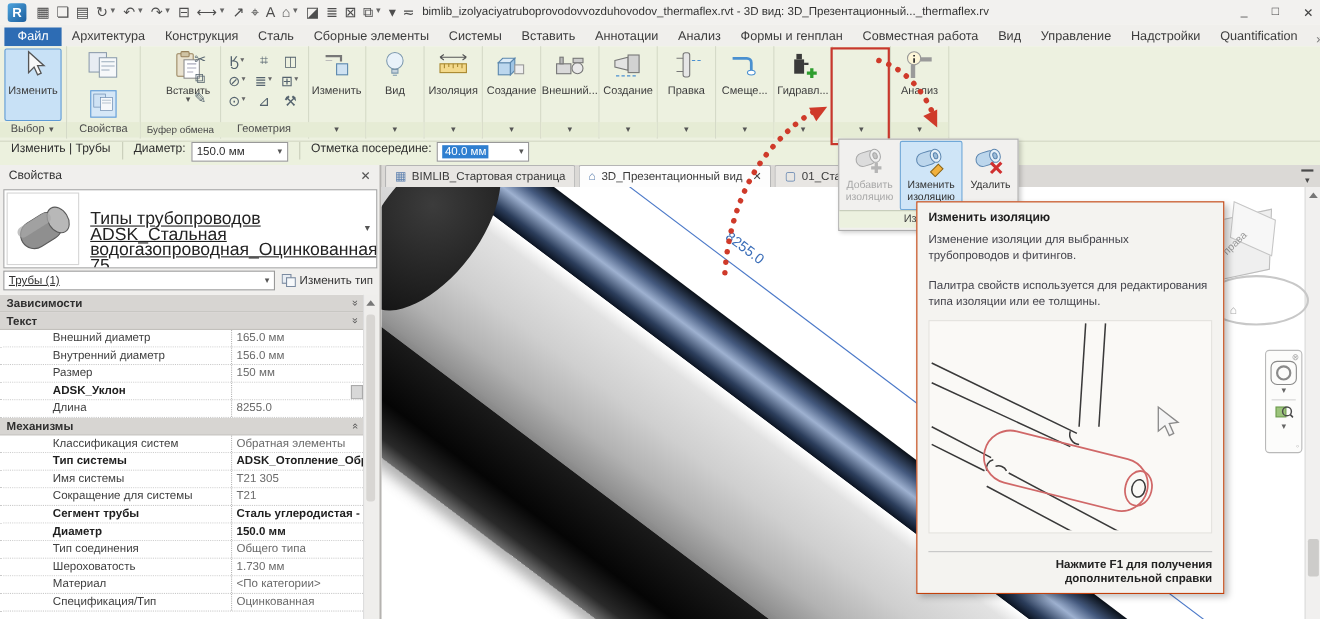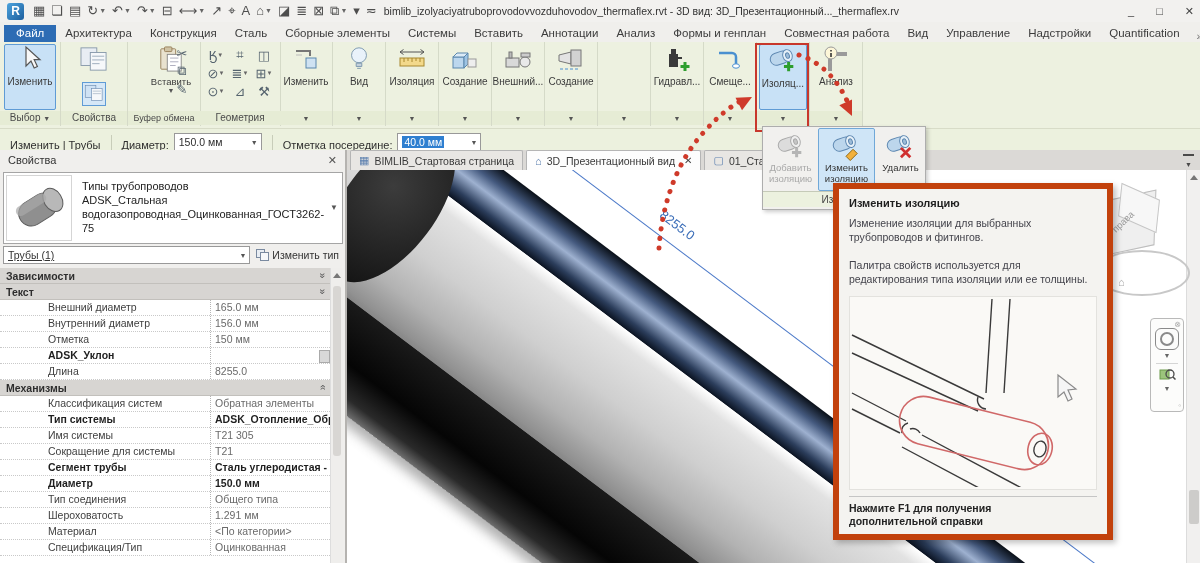--- a/index.html
+++ b/index.html
@@ -25,31 +25,31 @@
   .bigbtn{position:absolute;top:2px;left:50%;transform:translateX(-50%);width:46px;height:64px;display:flex;flex-direction:column;align-items:center;border:1px solid transparent;border-radius:2px;}
   .bigbtn .lbl{font-size:10px;color:#3c3c3c;margin-top:1px;white-space:nowrap;}
   .bigbtn.hl{background:#c8e1f6;border-color:#5f9bd5;}
   .smallic{display:flex;align-items:center;justify-content:center;font-size:13px;color:#55636e;width:20px;height:18px;}
   .smallic .car{font-size:6px;color:#666;margin-left:0px;}
   #bigpanels{position:absolute;left:280px;top:0;height:84px;display:flex;}
   .bpanel{width:52px;position:relative;border-right:1px solid #d5dac8;height:84px;}
   
   #redbox{position:absolute;left:755px;top:43px;width:50px;height:85px;border:2px solid #c8372c;z-index:35;pointer-events:none;}
   
-  #optionsbar{position:absolute;left:0;top:128px;width:1200px;height:22px;background:#ecf1de;border-top:1px solid #d8dcc8;display:flex;align-items:flex-end;font-size:11px;color:#2e2e2e;}
+  #optionsbar{position:absolute;left:0;top:128px;width:1200px;height:22px;background:#ecf1de;border-top:1px solid #d8dcc8;display:flex;align-items:flex-start;font-size:11px;color:#2e2e2e;}
   .ob-sep{width:1px;height:16px;background:#c8cdb9;margin:0 10px;}
   .combo{background:#fff;border:1px solid #999;height:16px;display:flex;align-items:center;padding-left:4px;position:relative;font-size:10.5px;}
   .combo .car{position:absolute;right:3px;font-size:7px;color:#555;}
   .sel-val{background:#2f7fd0;color:#fff;padding:0 2px;}
   
   #props{position:absolute;left:0;top:150px;width:345px;height:413px;background:#f0efed;border-right:2px solid #b5b3b0;}
   #props-h{height:20px;display:flex;align-items:center;justify-content:space-between;padding:0 8px;font-size:11px;color:#333;}
   #typesel{position:absolute;left:3px;top:22px;width:338px;height:70px;background:#fff;border:1px solid #a5a5a5;display:flex;}
   #thumb{width:64px;height:64px;margin:2px;border:1px solid #d5d5d5;display:flex;align-items:center;justify-content:center;background:#fff;}
-  #typetext{flex:1;padding:6px 14px 0 8px;font-size:11px;color:#222;line-height:14px;overflow:hidden;}
+  #typetext{flex:1;padding:20px 14px 0 8px;font-size:16px;color:#222;line-height:14px;overflow:hidden;text-decoration:underline;}
   #typesel .car{position:absolute;right:4px;top:30px;font-size:8px;color:#555;}
   #comborow{position:absolute;left:3px;top:96px;width:338px;height:18px;display:flex;}
   #filtercombo{flex:1;margin-right:4px;text-decoration:underline;}
   #edittype{display:flex;align-items:center;gap:3px;font-size:10.5px;color:#333;padding:0 2px;white-space:nowrap;}
   #propgrid{position:absolute;left:0;top:118px;width:332px;bottom:0;overflow:hidden;font-size:10.5px;background:#fff;}
   .prow{height:15px;display:flex;border-bottom:1px dotted #c9c9c9;background:#fff;}
   .prow .pl{width:162px;padding-left:6px;line-height:15px;color:#3f3f3f;white-space:nowrap;overflow:hidden;margin-left:42px;}
   .prow .pv{flex:1;border-left:1px dotted #b5b5b5;padding-left:4px;line-height:15px;color:#5a5a5a;white-space:nowrap;overflow:hidden;position:relative;}
   .prow .pv.muted{color:#6a6a6a;}
   .prow.bold .pl,.prow.bold .pv{font-weight:bold;color:#1e1e1e;}
@@ -98,25 +98,25 @@
   #cthumb{position:absolute;left:2px;top:320px;width:10px;height:34px;background:#cdccca;border-radius:2px;}
   
   #insdd{position:absolute;left:762px;top:126px;width:162px;height:82px;background:#f1f0ee;border:1px solid #adadad;box-shadow:2px 2px 4px rgba(0,0,0,.2);z-index:40;}
   #insdd-items{display:flex;height:64px;}
   .ins-it{display:flex;flex-direction:column;align-items:center;padding-top:2px;border:1px solid transparent;border-radius:2px;margin:1px 0 0 1px;}
   .ins-it .l{font-size:9.5px;line-height:10.5px;text-align:center;color:#333;white-space:nowrap;}
   .ins-it.dis .l{color:#a8a8a8;}
   .ins-it.sel{background:#cfe5f7;border-color:#70a8d8;}
   #insdd-strip{height:15px;background:#ecf1df;border-top:1px solid #c5cab8;text-align:center;font-size:10px;color:#444;line-height:15px;}
   
-  #tooltip{position:absolute;left:833px;top:183px;width:280px;height:357px;background:#f4f3f0;border:6px solid #c2410c;box-shadow:3px 3px 6px rgba(0,0,0,.25);z-index:50;padding:8px 10px 6px;box-sizing:border-box;display:flex;flex-direction:column;}
+  #tooltip{position:absolute;left:833px;top:183px;width:280px;height:357px;background:#f4f3f0;border:1px solid #c2410c;box-shadow:3px 3px 6px rgba(0,0,0,.25);z-index:50;padding:8px 10px 6px;box-sizing:border-box;display:flex;flex-direction:column;}
   .tt-title{font-weight:bold;font-size:11px;color:#1e1e1e;}
   .tt-body{font-size:10.5px;color:#44444c;line-height:14px;margin-top:7px;}
   #tt-img{margin-top:10px;height:192px;background:#faf9f6;border:1px solid #e3e2de;}
-  #tt-foot{margin-top:auto;border-top:1px solid #c5c5c5;padding-top:5px;font-weight:bold;font-size:10.5px;line-height:13px;color:#222;}
+  #tt-foot{margin-top:auto;border-top:1px solid #c5c5c5;padding-top:5px;font-weight:bold;font-size:10.5px;line-height:13px;color:#222;text-align:right;}
   
   #arrows{position:absolute;left:0;top:0;width:1200px;height:563px;z-index:70;pointer-events:none;}
   .car{font-size:7px;}
 </style>
 </head>
 <body>
 
 <div id="app">
 
   <div id="titlebar">
@@ -290,56 +290,53 @@
             <span><svg width="30" height="28" viewBox="0 0 30 28">
                 <path d="M3 10l12-3v12l-12-3z" fill="#e3e3e3" stroke="#777"></path>
                 <rect x="15" y="5" width="10" height="16" fill="#d2d2d2" stroke="#777"></rect>
                 <path d="M4 24h20" stroke="#4a90d0" stroke-dasharray="3 2"></path>
               </svg></span>
             <span class="lbl">Создание</span>
           </div>
           <div class="pstrip"><span class="car">▼</span></div>
         </div>
         <div class="bpanel">
+          <div class="bigbtn">
+            <span><svg width="30" height="28" viewBox="0 0 30 28">
+                <rect x="12" y="3" width="6" height="22" rx="2" fill="#e6e6e6" stroke="#777"></rect>
+                <path d="M12 8H6M12 20H6" stroke="#777"></path>
+                <path d="M20 10h8" stroke="#4a90d0" stroke-dasharray="3 2"></path>
+              </svg></span>
+            <span class="lbl">Правка</span>
+          </div>
+          <div class="pstrip"><span class="car">▼</span></div>
+        </div>
+        <div class="bpanel">
+          <div class="bigbtn">
+            <span><svg width="30" height="28" viewBox="0 0 30 28">
+                <path d="M4 8h13a4 4 0 0 1 4 4v7" fill="none" stroke="#4a90d0" stroke-width="2.5"></path>
+                <ellipse cx="21" cy="21" rx="3.5" ry="2.2" fill="#fff" stroke="#4a90d0"></ellipse>
+              </svg></span>
+            <span class="lbl">Смеще...</span>
+          </div>
           <div class="pstrip"><span class="car">▼</span></div>
         </div>
         <div class="bpanel">
           <div class="bigbtn">
             <span><svg width="30" height="28" viewBox="0 0 30 28">
                 <rect x="7" y="9" width="9" height="13" fill="#3a3a3a"></rect>
                 <rect x="9" y="4" width="5" height="5" fill="#3a3a3a"></rect>
                 <path d="M16 13h4" stroke="#3a3a3a" stroke-width="2"></path>
                 <path d="M23 17v9M18.5 21.5h9" stroke="#2e9e2e" stroke-width="3"></path>
               </svg></span>
             <span class="lbl">Гидравл...</span>
           </div>
           <div class="pstrip"><span class="car">▼</span></div>
         </div>
         <div class="bpanel">
-          <div class="bigbtn">
-            <span><svg width="30" height="28" viewBox="0 0 30 28">
-                <path d="M4 8h13a4 4 0 0 1 4 4v7" fill="none" stroke="#4a90d0" stroke-width="2.5"></path>
-                <ellipse cx="21" cy="21" rx="3.5" ry="2.2" fill="#fff" stroke="#4a90d0"></ellipse>
-              </svg></span>
-            <span class="lbl">Смеще...</span>
-          </div>
-          <div class="pstrip"><span class="car">▼</span></div>
-        </div>
-        <div class="bpanel">
-          <div class="bigbtn hl">
-            <span><svg width="30" height="30" viewBox="0 0 32 32">
-                <g transform="rotate(-18 14 13)">
-                  <rect x="2" y="7" width="20" height="13" rx="6.5" fill="#bcd6ec" stroke="#5c86b0"></rect>
-                  <ellipse cx="21" cy="13.5" rx="5" ry="6.5" fill="#e6f0f8" stroke="#5c86b0"></ellipse>
-                  <ellipse cx="21" cy="13.5" rx="2" ry="3" fill="#9dbcd8" stroke="#5c86b0"></ellipse>
-                </g>
-                <path d="M22 18v10M17 23h10" stroke="#2e9e2e" stroke-width="3.2"></path>
-              </svg></span>
-            <span class="lbl">Изоляц...</span>
-          </div>
           <div class="pstrip"><span class="car">▼</span></div>
         </div>
         <div class="bpanel">
           <div class="bigbtn">
             <span><svg width="30" height="28" viewBox="0 0 30 28">
                 <path d="M9 26V15a6 6 0 0 1 6-6h11" fill="none" stroke="#9a9a9a" stroke-width="4"></path>
                 <circle cx="10" cy="8" r="6" fill="#fdf6d8" stroke="#999"></circle>
                 <path d="M10 5v1.4M10 8v4" stroke="#333" stroke-width="1.6"></path>
               </svg></span>
             <span class="lbl">Анализ</span>
@@ -412,21 +409,21 @@
         </div>
         <div class="prow">
           <div class="pl">Внешний диаметр</div>
           <div class="pv muted">165.0 мм</div>
         </div>
         <div class="prow">
           <div class="pl">Внутренний диаметр</div>
           <div class="pv muted">156.0 мм</div>
         </div>
         <div class="prow">
-          <div class="pl">Отметка</div>
+          <div class="pl">Размер</div>
           <div class="pv muted">150 мм</div>
         </div>
         <div class="prow bold">
           <div class="pl">ADSK_Уклон</div>
           <div class="pv">
             <span class="slbox"></span>
           </div>
         </div>
         <div class="prow">
           <div class="pl">Длина</div>
@@ -459,21 +456,21 @@
         <div class="prow bold">
           <div class="pl">Диаметр</div>
           <div class="pv">150.0 мм</div>
         </div>
         <div class="prow">
           <div class="pl">Тип соединения</div>
           <div class="pv muted">Общего типа</div>
         </div>
         <div class="prow">
           <div class="pl">Шероховатость</div>
-          <div class="pv muted">1.291 мм</div>
+          <div class="pv muted">1.730 мм</div>
         </div>
         <div class="prow">
           <div class="pl">Материал</div>
           <div class="pv muted">&lt;По категории&gt;</div>
         </div>
         <div class="prow">
           <div class="pl">Спецификация/Тип</div>
           <div class="pv muted">Оцинкованная</div>
         </div>
       </div>

